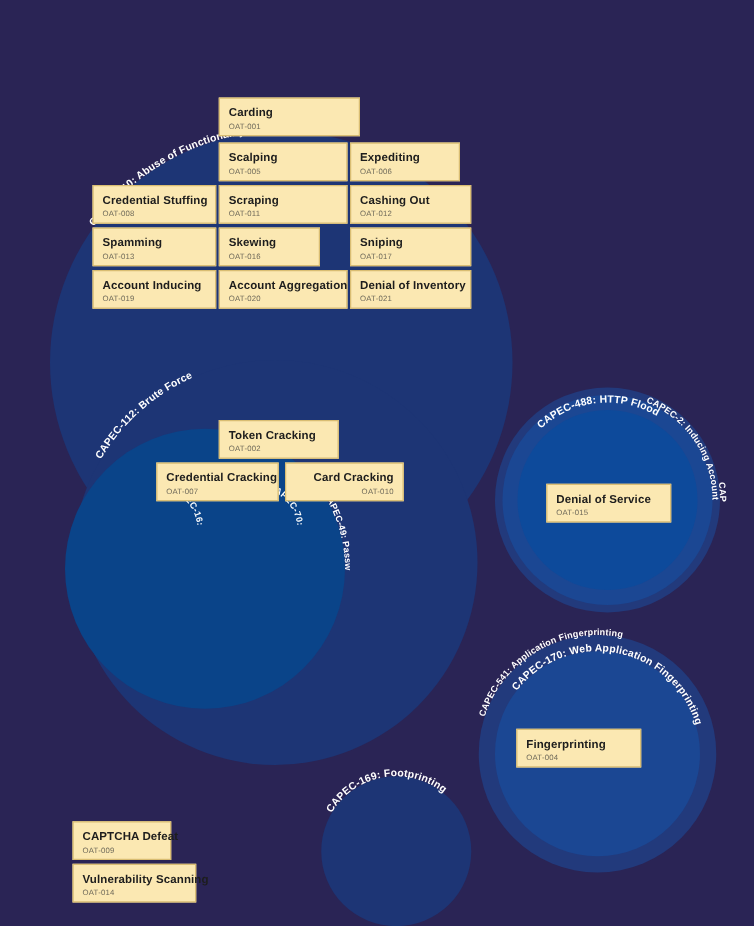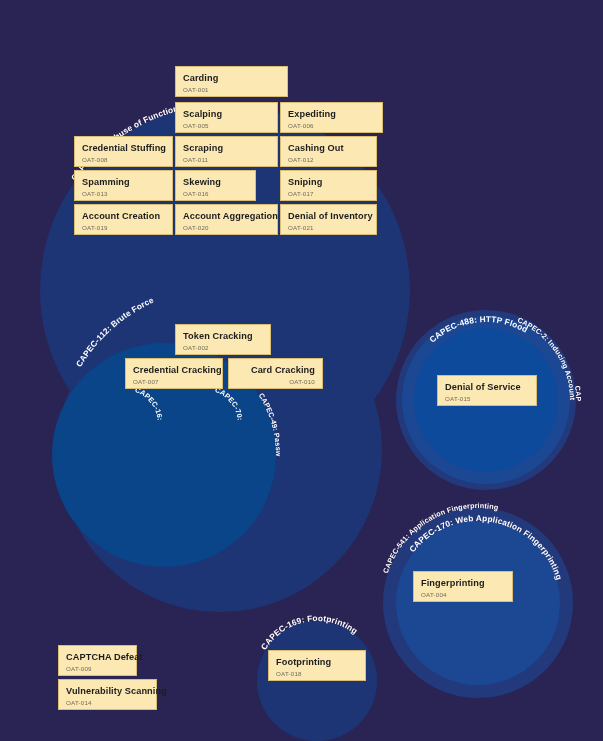--- a/index.html
+++ b/index.html
@@ -12,20 +12,21 @@
   }
   #stage{position:absolute;inset:0;width:603px;height:741px;}
   svg#bg{position:absolute;left:0;top:0;width:603px;height:741px;}
 
   .oat-box{
     position:absolute;
     background:#fbe8b2;
     border:1px solid #d9bd72;
     box-sizing:border-box;
     padding:6px 7px 22px 7px;
+    margin-top:12px;
   }
   .oat-title{
     font-size:9.2px;
     font-weight:bold;
     color:#1d1d1d;
     line-height:11px;
     letter-spacing:.1px;
     white-space:nowrap;
   }
   .oat-id{
@@ -137,21 +138,21 @@
 
   <div class="oat-box" style="left:175px;top:66px;width:113px;height:31px;">
     <div class="oat-title">Carding</div>
     <div class="oat-id">OAT-001</div>
   </div>
 
   <div class="oat-box" style="left:175px;top:102px;width:103px;height:31px;">
     <div class="oat-title">Scalping</div>
     <div class="oat-id">OAT-005</div>
   </div>
-  <div class="oat-box" style="left:280px;top:102px;width:103px;height:31px;">
+  <div class="oat-box" style="left:280px;top:102px;width:88px;height:31px;">
     <div class="oat-title">Expediting</div>
     <div class="oat-id">OAT-006</div>
   </div>
 
   <div class="oat-box" style="left:74px;top:136px;width:99px;height:31px;">
     <div class="oat-title">Credential Stuffing</div>
     <div class="oat-id">OAT-008</div>
   </div>
   <div class="oat-box" style="left:175px;top:136px;width:103px;height:31px;">
     <div class="oat-title">Scraping</div>
@@ -169,21 +170,21 @@
   <div class="oat-box" style="left:175px;top:170px;width:81px;height:31px;">
     <div class="oat-title">Skewing</div>
     <div class="oat-id">OAT-016</div>
   </div>
   <div class="oat-box" style="left:280px;top:170px;width:97px;height:31px;">
     <div class="oat-title">Sniping</div>
     <div class="oat-id">OAT-017</div>
   </div>
 
   <div class="oat-box" style="left:74px;top:204px;width:99px;height:31px;">
-    <div class="oat-title">Account Creation</div>
+    <div class="oat-title">Account Inducing</div>
     <div class="oat-id">OAT-019</div>
   </div>
   <div class="oat-box" style="left:175px;top:204px;width:103px;height:31px;">
     <div class="oat-title">Account Aggregation</div>
     <div class="oat-id">OAT-020</div>
   </div>
   <div class="oat-box" style="left:280px;top:204px;width:97px;height:31px;">
     <div class="oat-title">Denial of Inventory</div>
     <div class="oat-id">OAT-021</div>
   </div>
@@ -204,24 +205,20 @@
   <div class="oat-box" style="left:437px;top:375px;width:100px;height:31px;">
     <div class="oat-title">Denial of Service</div>
     <div class="oat-id">OAT-015</div>
   </div>
 
   <div class="oat-box" style="left:413px;top:571px;width:100px;height:31px;">
     <div class="oat-title">Fingerprinting</div>
     <div class="oat-id">OAT-004</div>
   </div>
 
-  <div class="oat-box" style="left:268px;top:650px;width:98px;height:31px;">
-    <div class="oat-title">Footprinting</div>
-    <div class="oat-id">OAT-018</div>
-  </div>
 
   <div class="oat-box" style="left:58px;top:645px;width:79px;height:31px;">
     <div class="oat-title">CAPTCHA Defeat</div>
     <div class="oat-id">OAT-009</div>
   </div>
   <div class="oat-box" style="left:58px;top:679px;width:99px;height:31px;">
     <div class="oat-title">Vulnerability Scanning</div>
     <div class="oat-id">OAT-014</div>
   </div>
 

